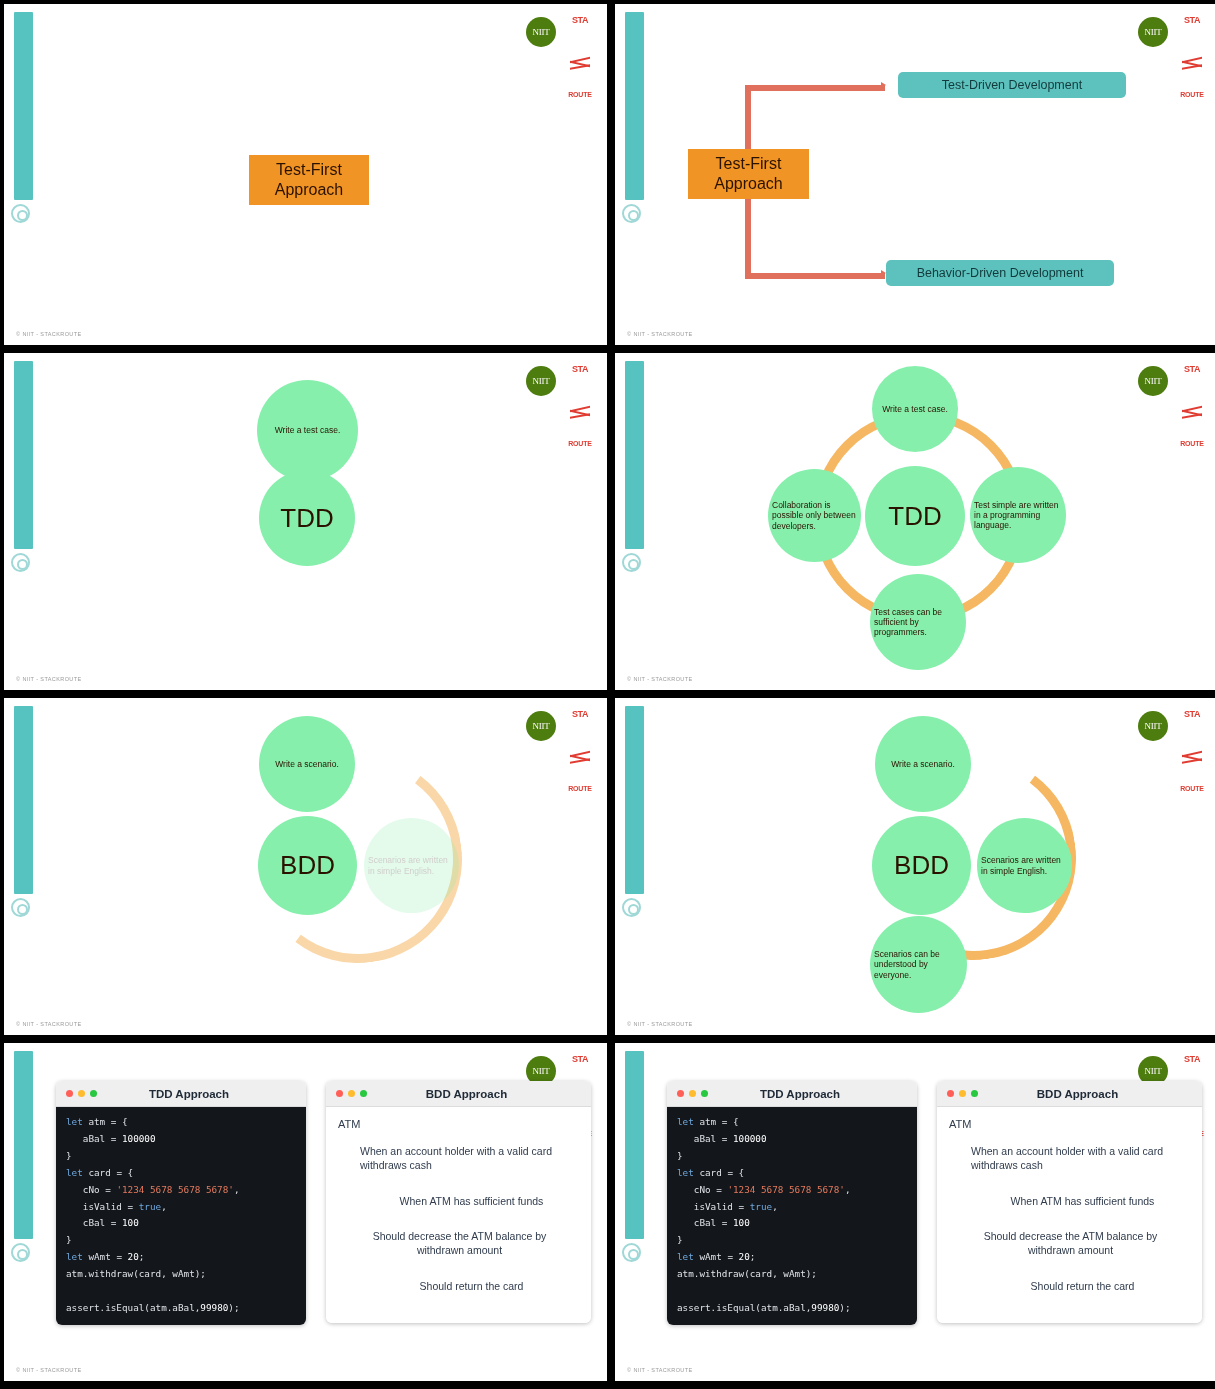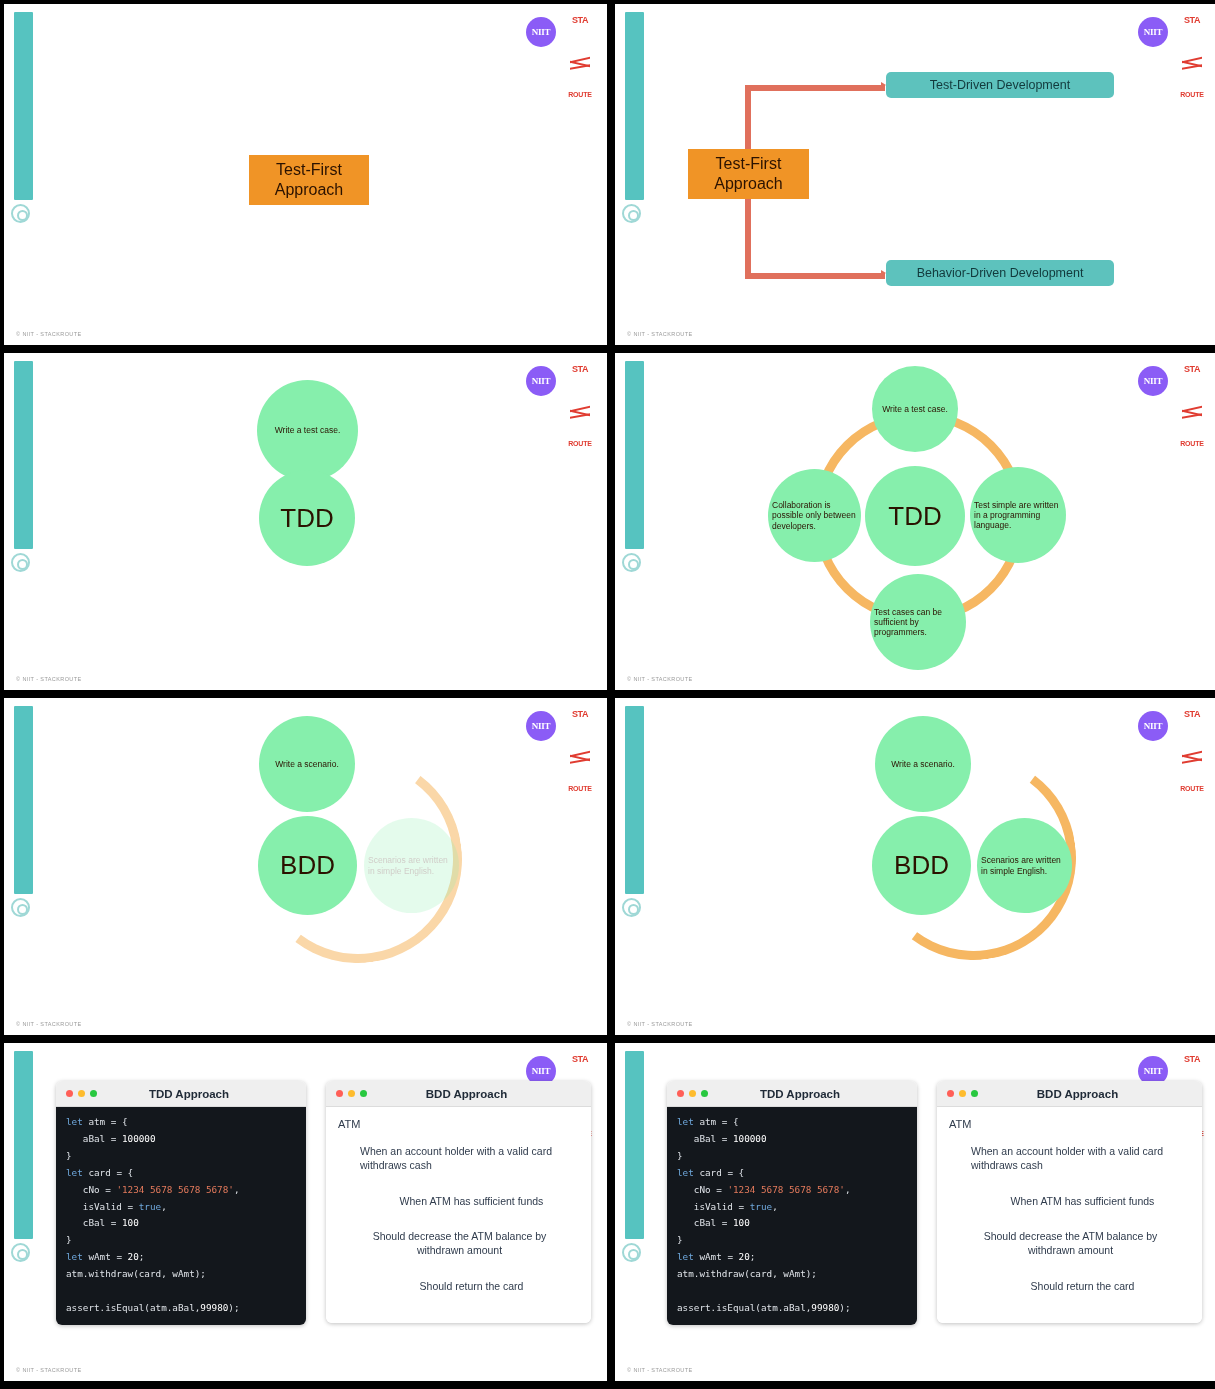--- a/index.html
+++ b/index.html
@@ -51,27 +51,27 @@
   .logos {
     position: absolute;
     right: 14px; top: 12px;
     display: flex;
     align-items: center;
     gap: 11px;
   }
   .niit-logo {
     width: 30px; height: 30px;
     border-radius: 50%;
-    background: #8b5cf6;
+    background: #4d7c0f;
     display: flex;
     align-items: center;
     justify-content: center;
     color: #fff;
     font-size: 9px;
-    font-weight: bold;
+    font-weight: normal;
     letter-spacing: -0.3px;
     font-family: "Liberation Serif", serif;
   }
   .sr-logo {
     width: 26px; height: 31px;
     display: flex;
     flex-direction: column;
     align-items: center;
     justify-content: space-between;
     color: #e03c31;
@@ -124,21 +124,21 @@
     background: #5dc2bd;
     color: #123a3c;
     border-radius: 5px;
     display: flex;
     align-items: center;
     justify-content: center;
     font-size: 12.5px;
     height: 26px;
     width: 228px;
   }
-  .teal-box.tdd-b { left: 271px; top: 68px; text-align: center; }
+  .teal-box.tdd-b { left: 283px; top: 68px; text-align: center; }
   .teal-box.bdd-b { left: 271px; top: 256px; }
   .connector {
     position: absolute;
     border-color: #e0705c;
     border-style: solid;
   }
   .c-v { left: 130px; top: 81px; width: 1px; height: 189px; background: #e0705c; }
   .c-h1 { left: 130px; top: 81px; width: 140px; height: 1px; background: #e0705c; }
   .c-h2 { left: 130px; top: 269px; width: 140px; height: 1px; background: #e0705c; }
   .arrow {
@@ -362,20 +362,21 @@
             <span></span>
             <span></span>
           </div>
         <div class="sr-bot">ROUTE</div>
       </div>
     </div>
     <div class="ring partial" style="left:256px; top:57px; width:205px; height:205px;"></div>
     <div class="circ small" style="left:260px; top:18px; width:96px; height:96px;">Write a scenario.</div>
     <div class="circ center-label" style="left:257px; top:118px; width:99px; height:99px;">BDD</div>
     <div class="circ small" style="left:362px; top:120px; width:95px; height:95px;">Scenarios are written in simple English.</div>
+    <div class="circ small" style="left:255px; top:218px; width:97px; height:97px;">Scenarios can be understood by everyone.</div>
     <div class="footer">© NIIT - STACKROUTE</div>
   </div>
 
   <div class="slide s7">
     <div class="rail"></div>
     <div class="rail-dot"></div>
     <div class="logos">
       <div class="niit-logo">NIIT</div>
       <div class="sr-logo">
         <div class="sr-top">STA</div>

